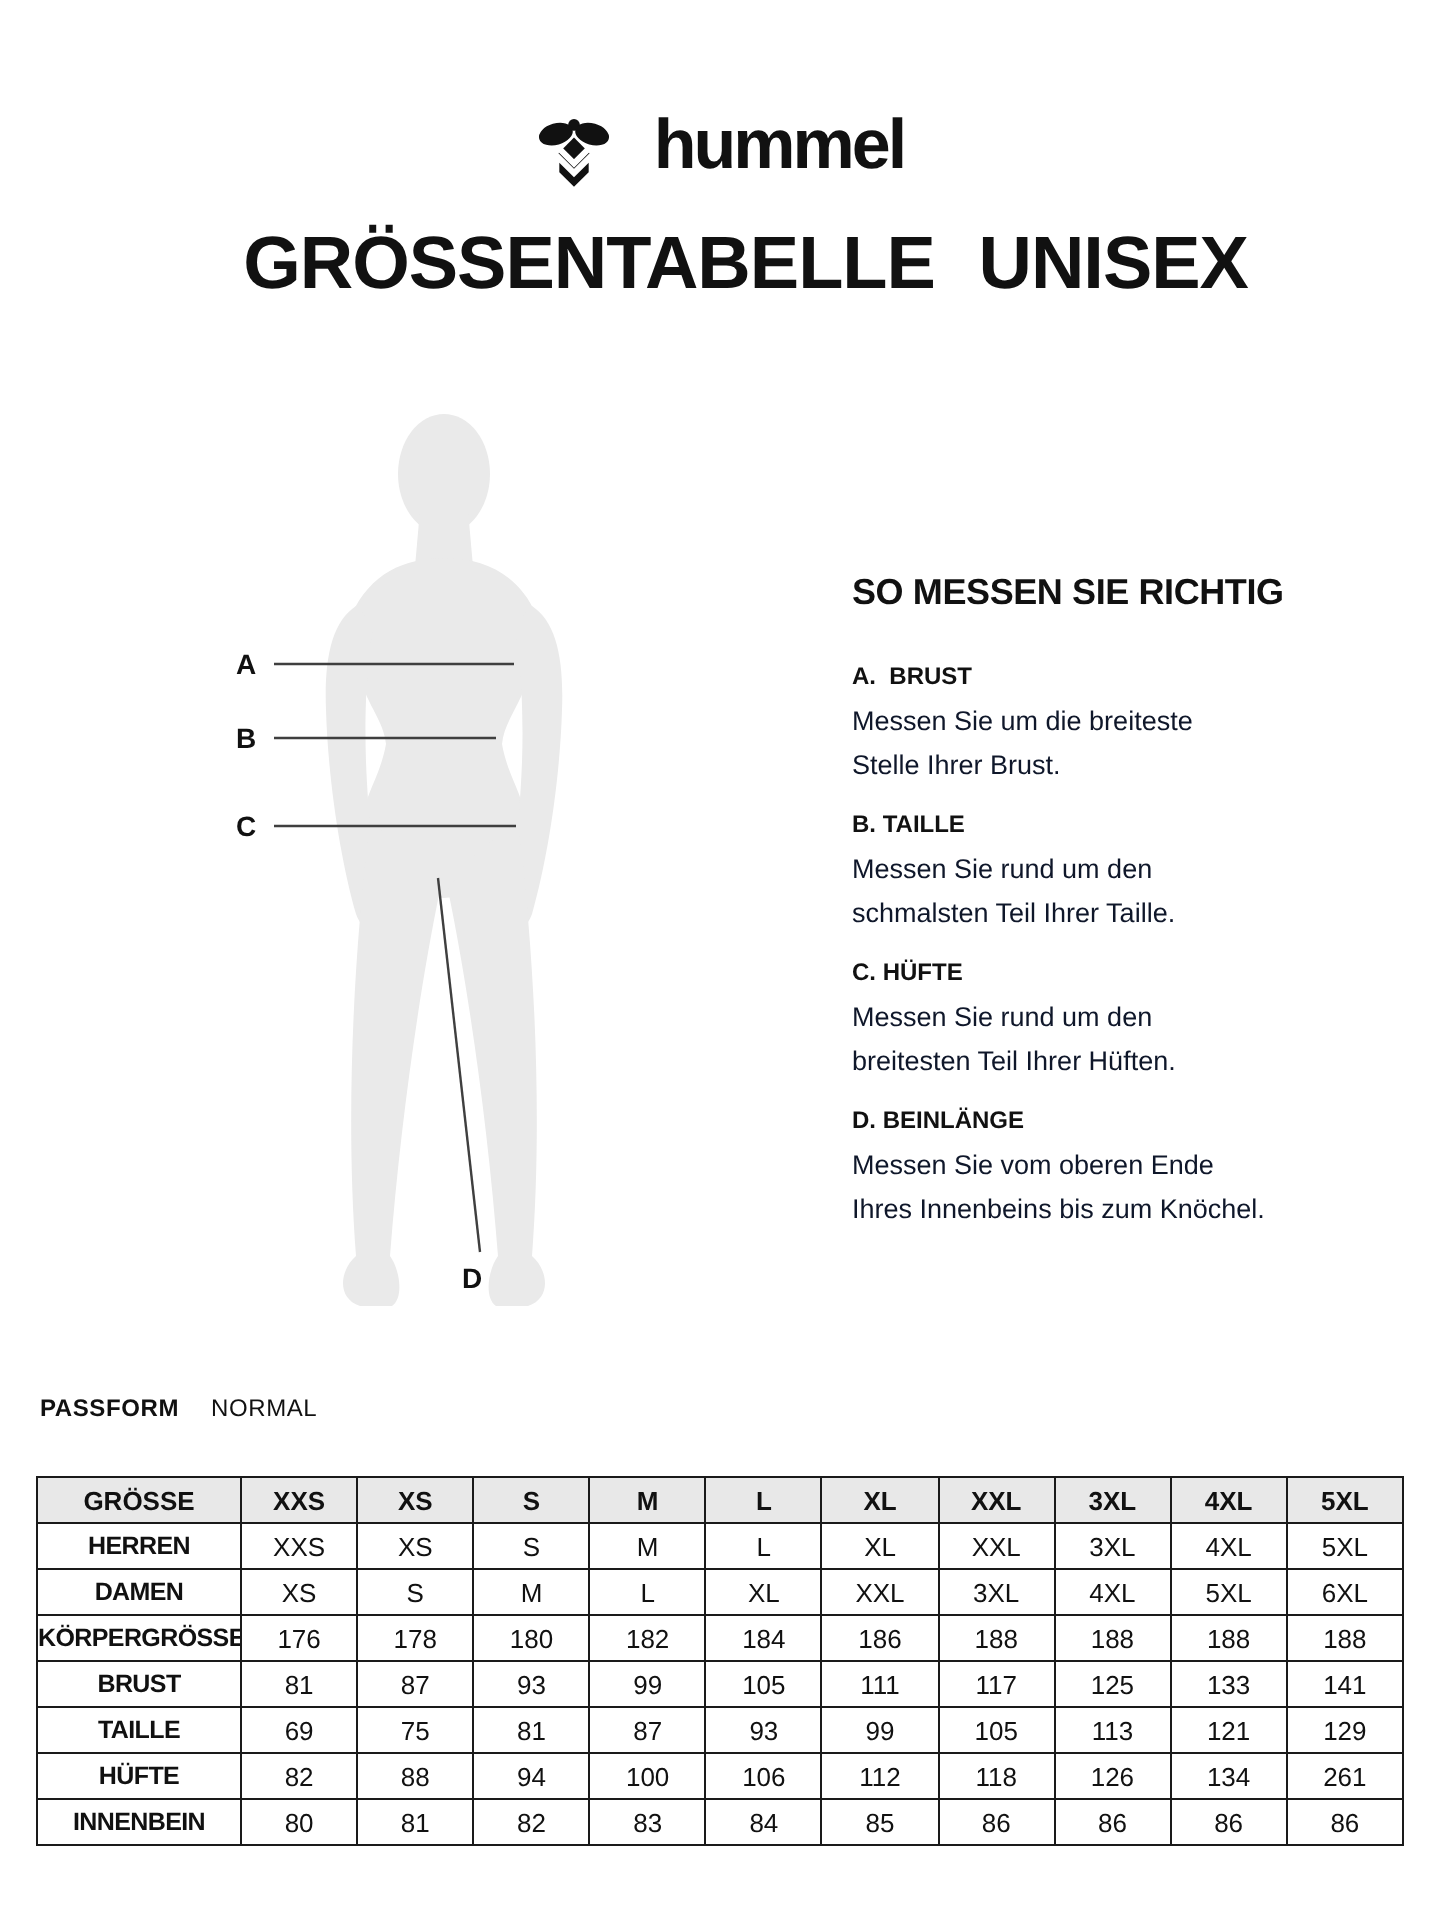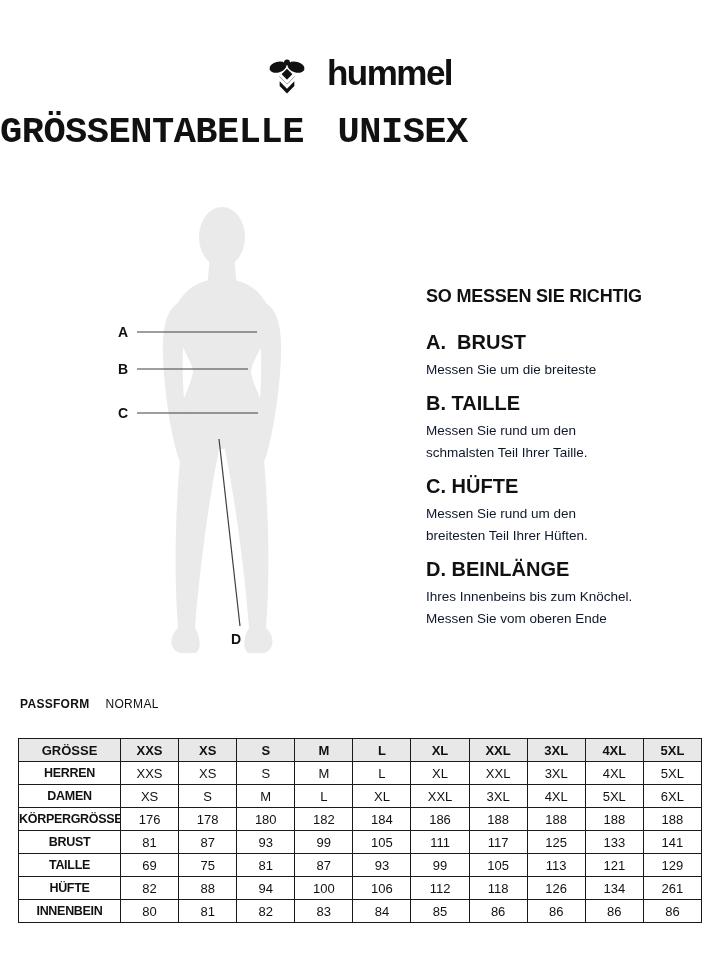--- a/index.html
+++ b/index.html
@@ -6,30 +6,30 @@
   body{
     width:720px;height:960px;background:#ffffff;position:relative;overflow:hidden;
     font-family:"Liberation Sans",sans-serif;color:#111;
     -webkit-font-smoothing:antialiased;
   }
   
   .logo{position:absolute;top:54px;left:0;width:720px;display:flex;justify-content:center;align-items:flex-start;gap:21px;}
   .logo svg{display:block;margin-top:2px;}
   .logo-text{font-size:35px;font-weight:bold;letter-spacing:-1.5px;line-height:38px;}
   
-  .title{position:absolute;top:110px;left:0;width:624px;text-align:left;
-    font-size:37px;font-weight:bold;letter-spacing:-0.5px;word-spacing:12px;line-height:44px;font-family:Liberation Mono, monospace;}
+  .title{position:absolute;top:110px;left:0;width:624px;text-align:right;
+    font-size:37px;font-weight:bold;letter-spacing:-0.5px;word-spacing:12px;line-height:44px;}
   
   .figure{position:absolute;left:90px;top:183px;width:270px;height:490px;}
   .figure svg{display:block;}
   
   .instructions{position:absolute;left:408px;top:286px;width:230px;margin-left:18px;}
   .inst-heading{margin:0 0 24px 0;font-size:18px;font-weight:bold;letter-spacing:-0.2px;}
   .section{margin-bottom:11px;}
-  .sec-label{margin:0 0 5px 0;font-size:20px;font-weight:bold;white-space:pre;letter-spacing:0;}
+  .sec-label{margin:0 0 5px 0;font-size:12px;font-weight:bold;white-space:pre;letter-spacing:0;}
   .sec-line{font-size:13.5px;line-height:22px;color:#0f172a;}
   
   .passform{position:absolute;left:20px;top:697px;font-size:12px;letter-spacing:0.3px;}
   .passform-label{font-weight:bold;margin-right:16px;}
   
   .size-table{position:absolute;left:18px;top:738px;width:684px;
     border-collapse:collapse;table-layout:fixed;padding-left:24px;}
   .size-table col.label-col{width:102px;}
   .size-table th,.size-table td{
     border:1px solid #1a1a1a;height:22px;padding:0;text-align:center;vertical-align:middle;
@@ -88,38 +88,39 @@
     </g>
   </svg>
 </div>
 
 <div class="instructions">
   <h2 class="inst-heading">SO MESSEN SIE RICHTIG</h2>
 
   <div class="section">
     <div class="sec-label">A.  BRUST</div>
     <div class="sec-line">Messen Sie um die breiteste</div>
+    <div class="sec-line">Stelle Ihrer Brust.</div>
   </div>
 
   <div class="section">
     <div class="sec-label">B. TAILLE</div>
     <div class="sec-line">Messen Sie rund um den</div>
     <div class="sec-line">schmalsten Teil Ihrer Taille.</div>
   </div>
 
   <div class="section">
     <div class="sec-label">C. HÜFTE</div>
     <div class="sec-line">Messen Sie rund um den</div>
     <div class="sec-line">breitesten Teil Ihrer Hüften.</div>
   </div>
 
   <div class="section">
     <div class="sec-label">D. BEINLÄNGE</div>
+    <div class="sec-line">Messen Sie vom oberen Ende</div>
     <div class="sec-line">Ihres Innenbeins bis zum Knöchel.</div>
-    <div class="sec-line">Messen Sie vom oberen Ende</div>
   </div>
 </div>
 
 <div class="passform">
   <span class="passform-label">PASSFORM</span><span>NORMAL</span>
 </div>
 
 <table class="size-table">
   <colgroup>
     <col class="label-col">

